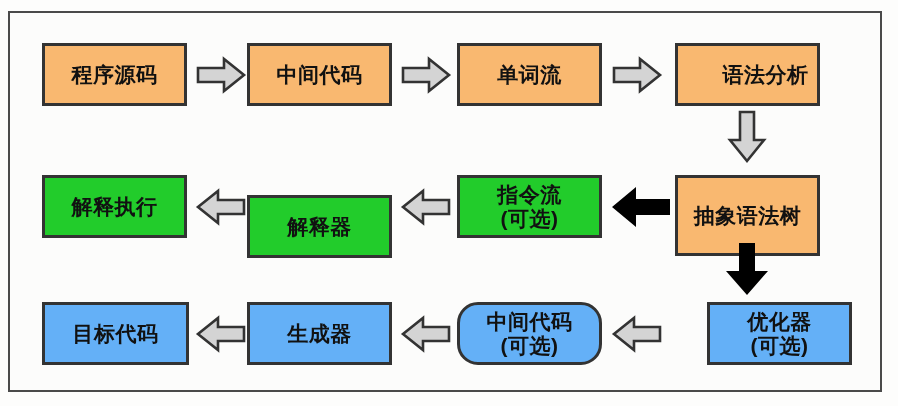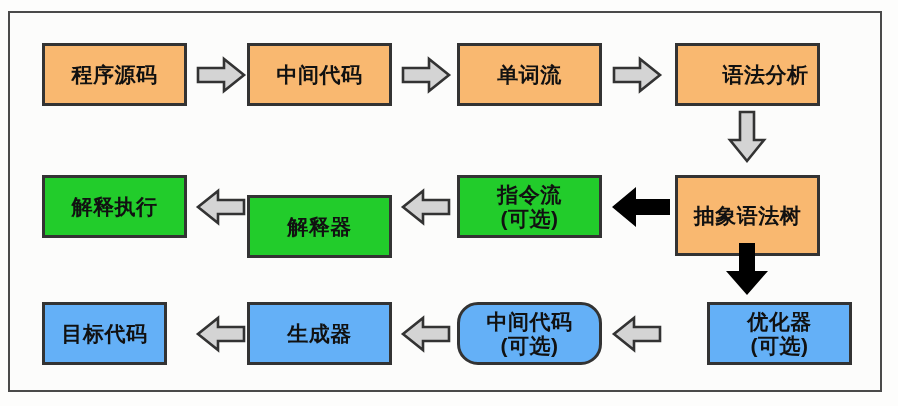--- a/index.html
+++ b/index.html
@@ -121,21 +121,21 @@
     </div>
 
     <div class="node orange" style="left:665px; top:162px; width:145px; height:81px;">抽象语法树</div>
 
     <div class="arrow" style="left:714px; top:228px; width:46px; height:56px;">
       <svg width="46" height="56" viewBox="0 0 46 56">
         <polygon points="15,2 31,2 31,30 44,30 23,54 2,30 15,30" fill="#000000"></polygon>
       </svg>
     </div>
 
-    <div class="node blue" style="left:32px; top:289px; width:125px; height:63px;">目标代码</div>
+    <div class="node blue" style="left:32px; top:289px; width:147px; height:63px;">目标代码</div>
 
     <div class="arrow" style="left:186px; top:303px; width:50px; height:36px;">
       <svg width="50" height="36" viewBox="0 0 50 36">
         <polygon points="48,11 22,11 22,2 2,18 22,34 22,25 48,25" fill="#D4D4D4" stroke="#333333" stroke-width="2.6" stroke-linejoin="miter"></polygon>
       </svg>
     </div>
 
     <div class="node blue" style="left:237px; top:289px; width:145px; height:63px;">生成器</div>
 
     <div class="arrow" style="left:391px; top:303px; width:50px; height:36px;">

